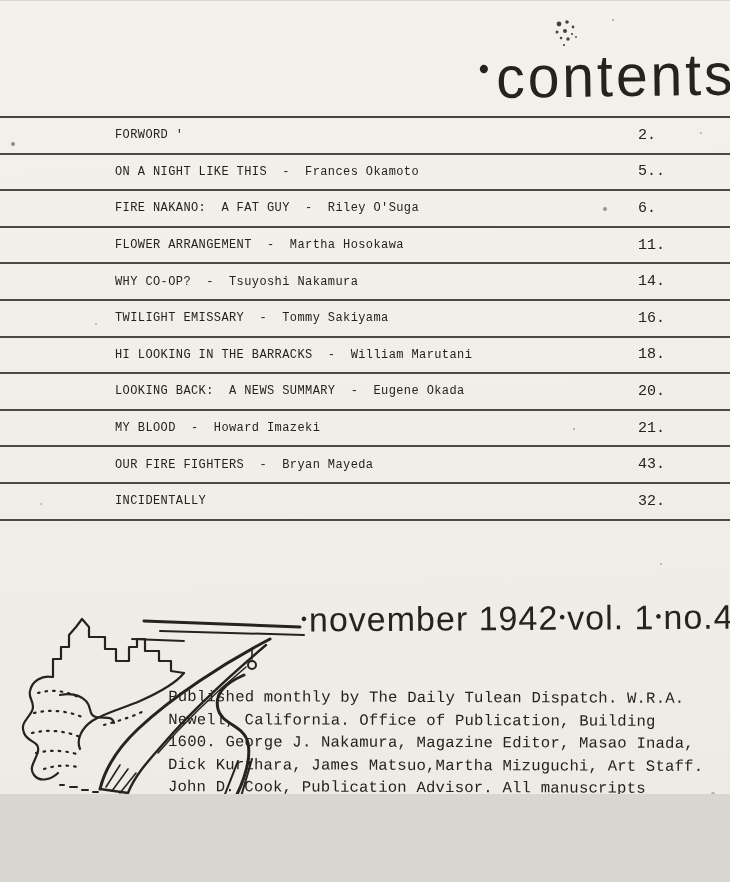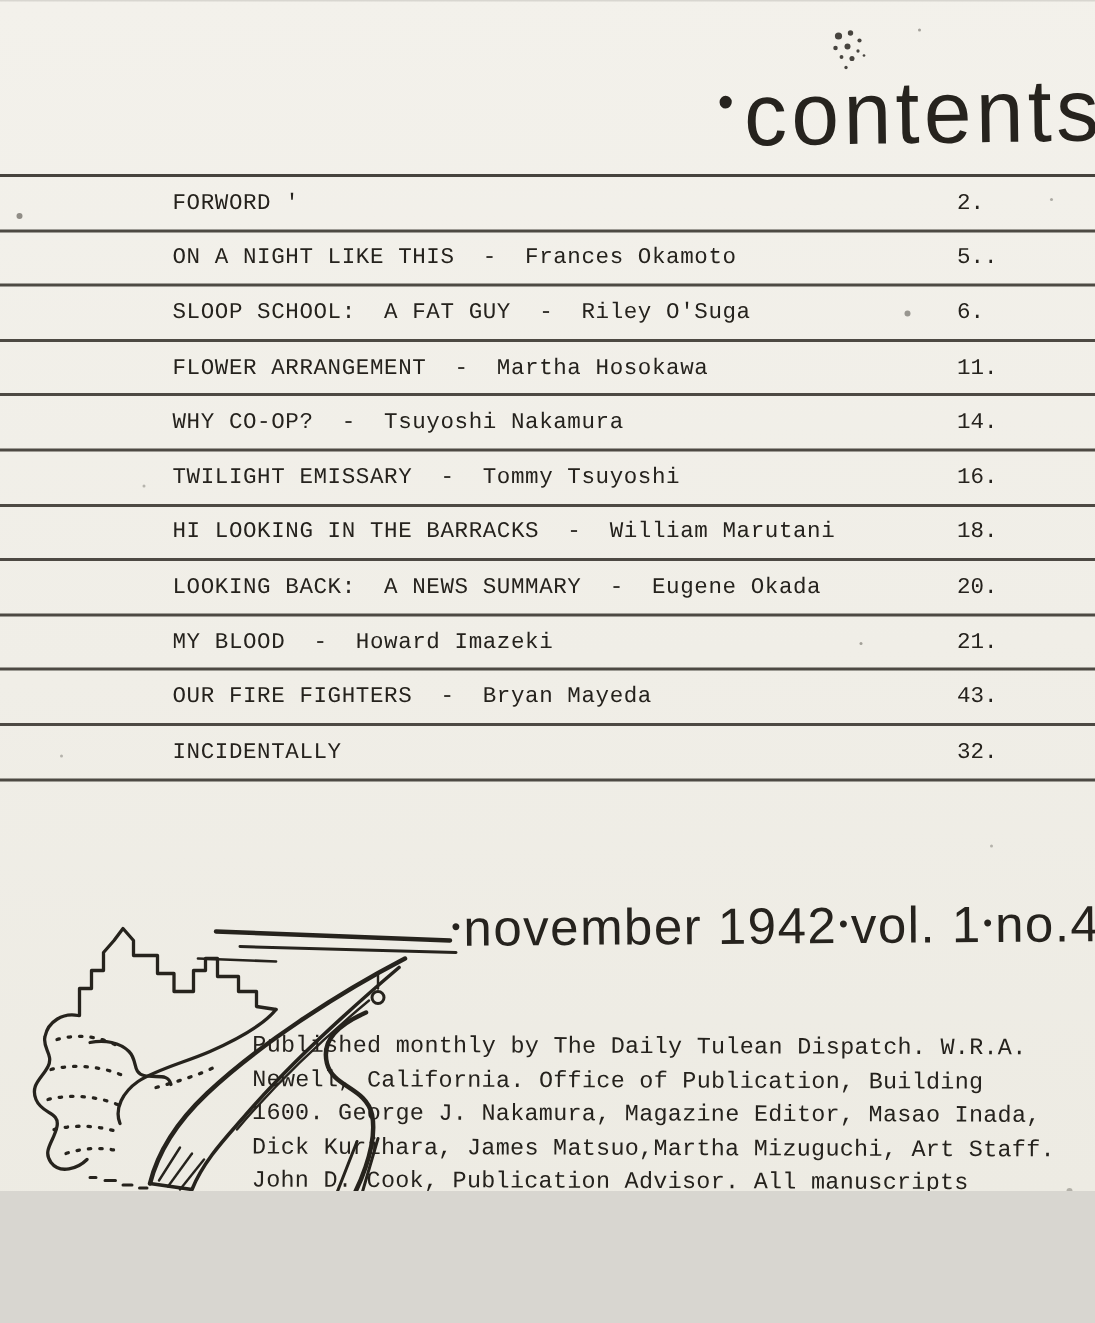--- a/index.html
+++ b/index.html
@@ -28,21 +28,21 @@
   .toc-table{
     position:absolute;top:115px;left:0;right:0;
     border-top:2px solid rgba(40,37,31,.85);
   }
   .toc-row{
     position:relative;height:34.6px;
     border-bottom:2px solid rgba(40,37,31,.82);
     display:flex;align-items:center;
   }
   .toc-entry-label{
-    padding-left:115px;font-size:15px;letter-spacing:.4px;
+    padding-left:115px;font-size:12px;letter-spacing:.4px;
     white-space:pre;color:#25221d;
   }
   .toc-entry-page{
     position:absolute;left:638px;font-size:15px;color:#25221d;
   }
   
   .issue-line{
     position:absolute;top:600px;right:36px;
     font-family:"Liberation Sans","DejaVu Sans",sans-serif;
     font-size:34px;font-weight:400;letter-spacing:1px;
@@ -104,36 +104,36 @@
       <span class="toc-entry-page">2.</span>
     </div>
 
 
     <div class="toc-row">
       <span class="toc-entry-label">ON A NIGHT LIKE THIS  -  Frances Okamoto</span>
       <span class="toc-entry-page">5..</span>
     </div>
 
     <div class="toc-row">
-      <span class="toc-entry-label">SLOOP SCHOOL:  A FAT GUY  -  Riley O'Suga</span>
+      <span class="toc-entry-label">FIRE NAKANO:  A FAT GUY  -  Riley O'Suga</span>
       <span class="toc-entry-page">6.</span>
     </div>
 
     <div class="toc-row">
       <span class="toc-entry-label">FLOWER ARRANGEMENT  -  Martha Hosokawa</span>
       <span class="toc-entry-page">11.</span>
     </div>
 
     <div class="toc-row">
       <span class="toc-entry-label">WHY CO-OP?  -  Tsuyoshi Nakamura</span>
       <span class="toc-entry-page">14.</span>
     </div>
 
     <div class="toc-row">
-      <span class="toc-entry-label">TWILIGHT EMISSARY  -  Tommy Tsuyoshi</span>
+      <span class="toc-entry-label">TWILIGHT EMISSARY  -  Tommy Sakiyama</span>
       <span class="toc-entry-page">16.</span>
     </div>
 
     <div class="toc-row">
       <span class="toc-entry-label">HI LOOKING IN THE BARRACKS  -  William Marutani</span>
       <span class="toc-entry-page">18.</span>
     </div>
 
     <div class="toc-row">
       <span class="toc-entry-label">LOOKING BACK:  A NEWS SUMMARY  -  Eugene Okada</span>

